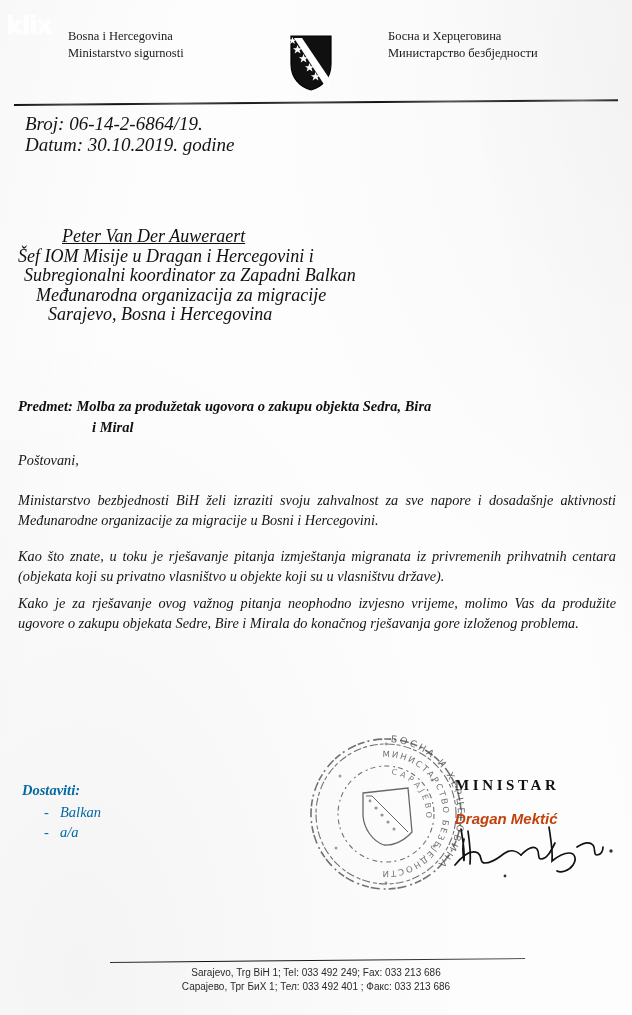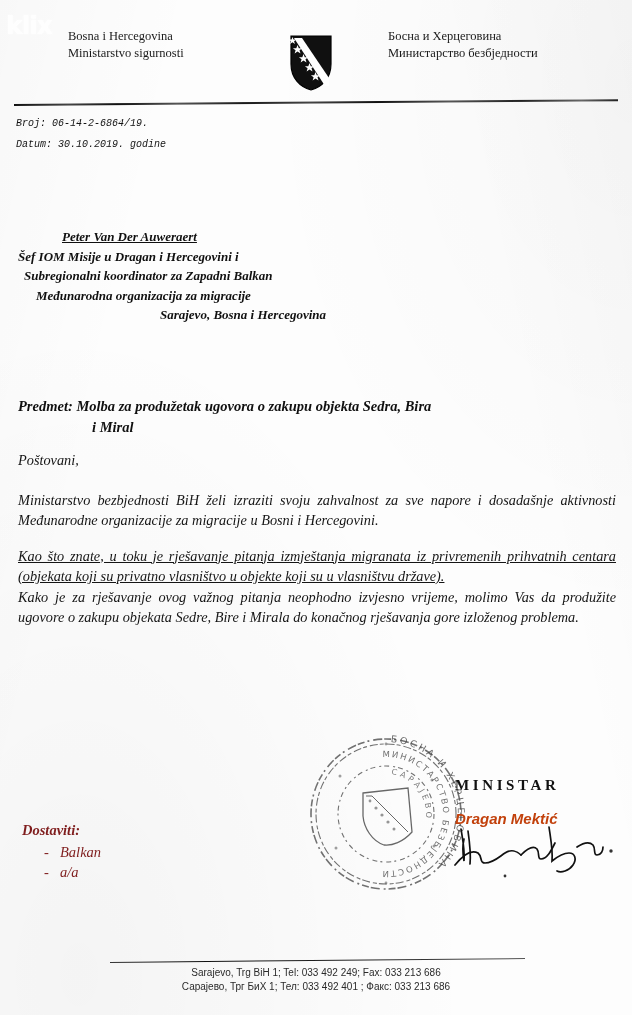--- a/index.html
+++ b/index.html
@@ -98,51 +98,51 @@
     top: 962px;
     width: 415px;
     height: 1.4px;
     transform: rotate(-0.55deg);
     background: linear-gradient(90deg, #333 0%, #111 20%, #222 62%, #555 100%);
   }
 
   
   #ref-block {
     position: absolute;
-    left: 16px;
+    left: 25px;
     top: 113px;
-    font-family: Liberation Mono, monospace;
-    font-style: italic;
-    font-size: 10px;
+    font-family: Liberation Serif, serif;
+    font-style: italic;
+    font-size: 19px;
     line-height: 21px;
     color: #141414;
   }
 
   
   #addressee {
     position: absolute;
     left: 18px;
     top: 227px;
     width: 420px;
     font-family: "Liberation Serif", serif;
     font-style: italic;
-    font-weight: bold;
-    font-size: 13px;
+    font-weight: normal;
+    font-size: 18px;
     line-height: 19.5px;
     color: #101010;
   }
   #addressee .ln { white-space: nowrap; display: block; }
   #addr-name {
     text-decoration: underline;
     padding-left: 44px;
   }
   #addr-role1 { padding-left: 0px; }
   #addr-role2 { padding-left: 6px; }
   #addr-org   { padding-left: 18px; }
-  #addr-city  { padding-left: 30px; text-align: center; }
+  #addr-city  { padding-left: 30px; }
 
   
   #subject {
     position: absolute;
     left: 18px;
     top: 372px;
     width: 600px;
     font-family: "Liberation Serif", serif;
     font-style: italic;
     font-weight: bold;
@@ -162,34 +162,33 @@
     font-family: "Liberation Serif", serif;
     font-style: italic;
     font-size: 14.3px;
     line-height: 20.5px;
     color: #151515;
   }
   #body-text p {
     margin: 0 0 15px 0;
     text-align: justify;
   }
-  #body-text p.tight { margin-bottom: 0; text-decoration: underline; }
+  #body-text p.tight { margin-bottom: 6px; }
   #greeting { margin-bottom: 19px !important; text-align: left !important; }
 
   
   #dostaviti {
     position: absolute;
     left: 22px;
     top: 780px;
     font-family: "Liberation Serif", serif;
     font-style: italic;
     font-size: 14.5px;
     line-height: 20px;
-    color: #7f1d1d;
-    margin-top: 40px;
+    color: #0369a1;
   }
   #dostaviti .dv-title { font-weight: bold; display: block; }
   #dostaviti ul {
     list-style: none;
     margin: 2px 0 0 0;
     padding: 0 0 0 22px;
   }
   #dostaviti li { white-space: nowrap; }
   #dostaviti li .dash { display: inline-block; width: 16px; }
 

